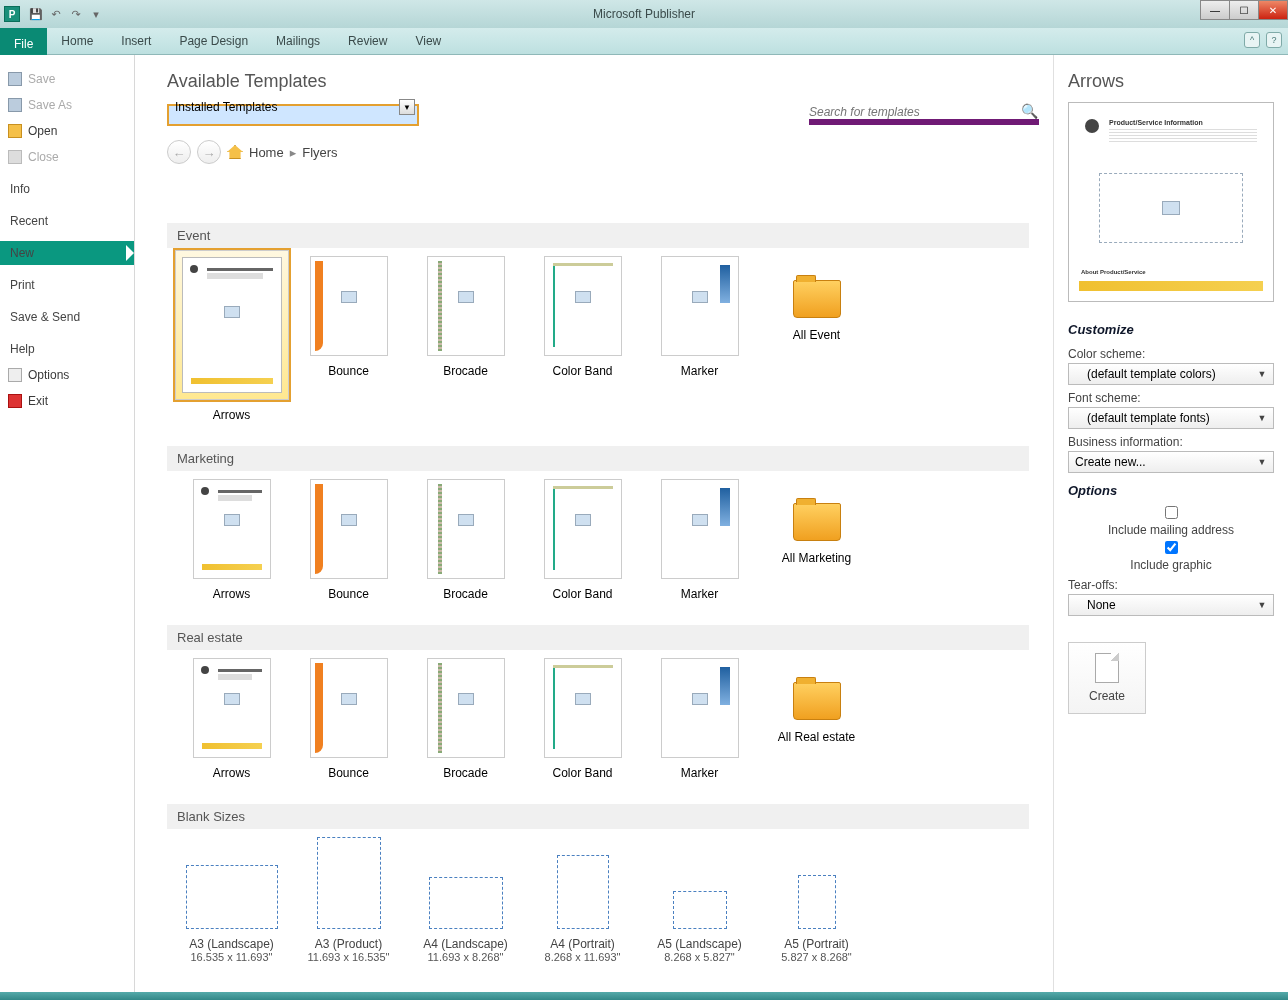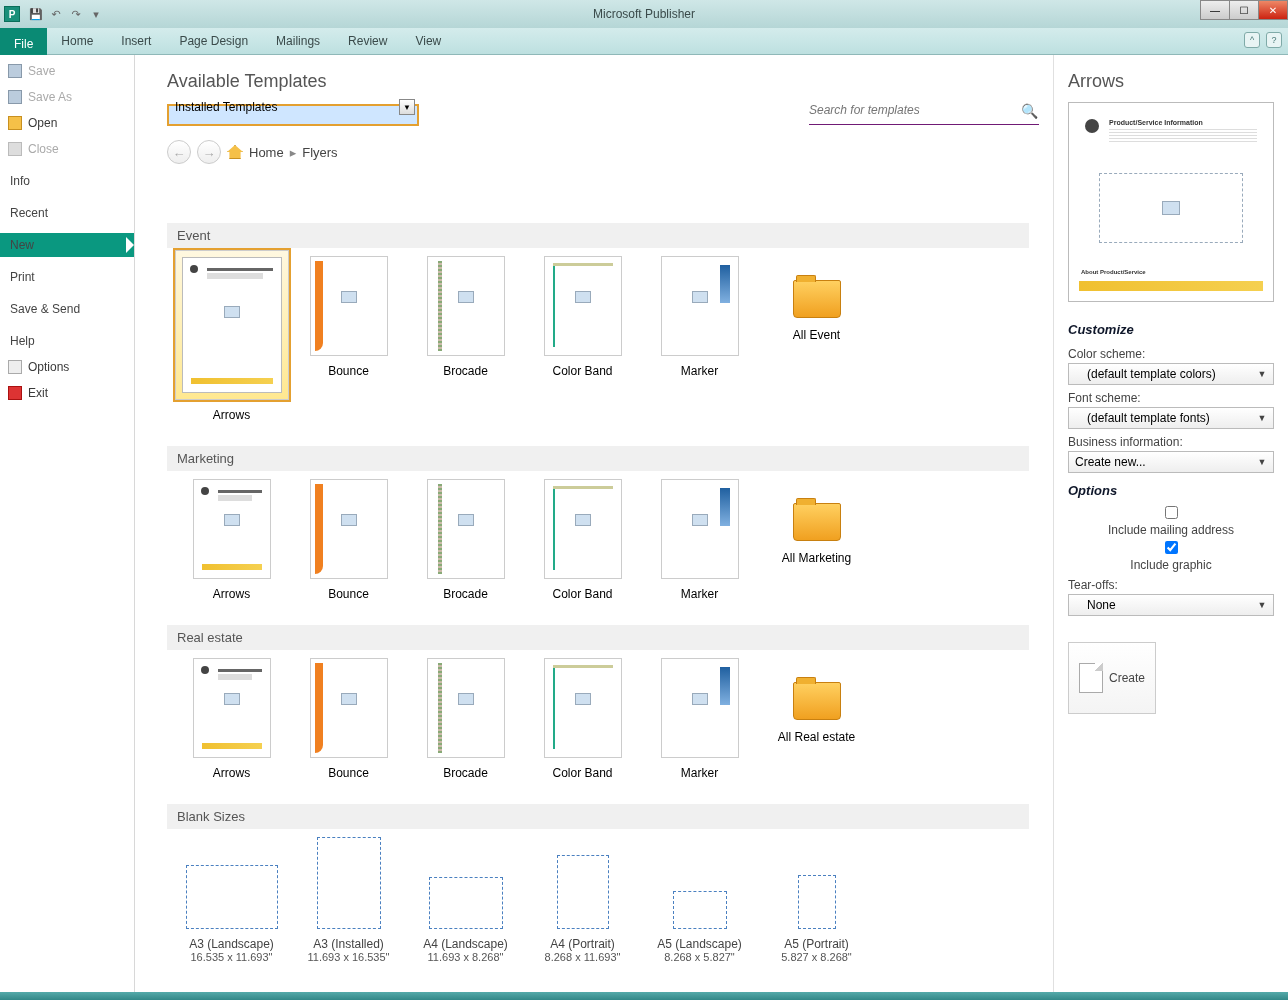--- a/index.html
+++ b/index.html
@@ -16,42 +16,42 @@
 .winbtn.close { background: linear-gradient(#e86,#c21); color: #fff; }
 
 
 .ribbon { height: 27px; background: linear-gradient(#d4ecec,#bde0e0); border-bottom: 1px solid #8fb8b8; display: flex; align-items: stretch; position: relative; }
 .file-tab { background: #0a8a74; color: #fff; padding: 16px 14px; display: flex; align-items: center; font-size: 12px; }
 .rtab { padding: 0 14px; display: flex; align-items: center; color: #3a4a4a; font-size: 12px; }
 .rib-right { position: absolute; right: 6px; top: 4px; display: flex; gap: 6px; }
 .rib-right span { width: 16px; height: 16px; border: 1px solid #7faaa8; border-radius: 3px; background: #e8f4f4; display: inline-flex; align-items: center; justify-content: center; color: #4a7a78; font-size: 9px; }
 
 
-.sidebar { position: absolute; left: 0; top: 55px; bottom: 8px; width: 135px; background: #fff; border-right: 1px solid #d8d8d8; padding-top: 4px; }
+.sidebar { position: absolute; left: 0; top: 55px; bottom: 8px; width: 135px; background: #fff; border-right: 1px solid #d8d8d8; padding-top: 12px; }
 .sb-item { padding: 5px 10px 5px 28px; color: #3a3a3a; font-size: 12px; position: relative; margin-bottom: 2px; }
 .sb-item.dis { color: #aaa; }
 .sb-item.sel { background: #0a9880; color: #fff; position: relative; }
 .sb-item.sel::after { content: ""; position: absolute; right: -8px; top: 50%; transform: translateY(-50%); border: 8px solid transparent; border-left-color: #fff; }
 .sb-item.hdr { padding-left: 10px; font-weight: normal; color: #444; margin-top: 8px; }
 .sb-ic { position: absolute; left: 8px; top: 50%; transform: translateY(-50%); width: 14px; height: 14px; }
 .ic-save { background: #bcd; border: 1px solid #89a; }
 .ic-open { background: #f5c048; border: 1px solid #c89020; }
 .ic-close { background: #ddd; border: 1px solid #bbb; }
 .ic-opt { background: #eee; border: 1px solid #aaa; }
 .ic-exit { background: #d33; border: 1px solid #a11; }
 
 
 .main { position: absolute; left: 135px; top: 55px; right: 0; bottom: 8px; background: #fff; display: flex; }
 .center { flex: 1; padding: 16px 14px 0 32px; overflow: hidden; position: relative; }
 .h-title { font-size: 18px; color: #555; margin-bottom: 12px; }
 
 .combo { width: 252px; height: 22px; border: 2px solid #e4a030; background: #cfe6ff; display: flex; align-items: center; justify-content: space-between; padding: 0 2px 16px 6px; font-size: 12px; }
 .combo .arr { width: 16px; height: 16px; border: 1px solid #888; background: linear-gradient(#fff,#ddd); display: flex; align-items: center; justify-content: center; font-size: 8px; }
 
-.search { position: absolute; right: 14px; top: 48px; width: 230px; height: 22px; border-bottom: 1px solid #701a75; display: flex; align-items: flex-start; }
+.search { position: absolute; right: 14px; top: 48px; width: 230px; height: 22px; border-bottom: 6px solid #701a75; display: flex; align-items: flex-end; }
 .search input { border: none; outline: none; flex: 1; font-size: 12px; color: #888; font-style: italic; background: transparent; }
 .search .mag { color: #2a6fb0; font-size: 14px; }
 
 .nav { margin-top: 14px; display: flex; align-items: center; gap: 6px; font-size: 13px; color: #444; }
 .navbtn { width: 24px; height: 24px; border: 1px solid #ccc; border-radius: 12px; background: linear-gradient(#fff,#eee); display: inline-flex; align-items: center; justify-content: center; color: #aaa; }
 .home-ic { width: 16px; height: 14px; background: #f5c048; border: 1px solid #c89020; clip-path: polygon(50% 0,100% 50%,85% 50%,85% 100%,15% 100%,15% 50%,0 50%); }
 .nav-sep { color: #888; }
 
 .scroll { position: absolute; left: 32px; right: 24px; top: 168px; bottom: 0; overflow-y: auto; }
 .scroll::-webkit-scrollbar { width: 16px; }
@@ -106,21 +106,21 @@
 .big-preview .bt { position: absolute; left: 12px; bottom: 26px; font-size: 6px; color: #333; font-weight: bold; }
 .big-preview .bar { position: absolute; left: 10px; right: 10px; bottom: 10px; height: 10px; background: linear-gradient(90deg,#f0c030,#f5d050); }
 
 .sect-h { font-size: 13px; font-weight: bold; color: #0f172a; margin: 6px 0 4px; font-style: italic; }
 .olbl { font-size: 12px; color: #444; margin-top: 6px; }
 .dropdown { border: 1px solid #bbb; height: 22px; display: flex; align-items: center; justify-content: space-between; padding: 0 4px 0 18px; font-size: 12px; background: linear-gradient(#fff,#eee); margin-top: 2px; }
 .dropdown .dar { width: 14px; text-align: center; color: #444; font-size: 9px; }
 .chk { display: flex; align-items: center; gap: 4px; font-size: 12px; color: #444; margin-top: 4px; flex-direction: column; }
 .chk input { width: 13px; height: 13px; }
 
-.create-btn { width: 88px; height: 72px; border: 1px solid #ccc; background: linear-gradient(#fff,#f4f4f4); display: flex; flex-direction: row; align-items: center; justify-content: center; gap: 6px; margin-top: 26px; font-size: 12px; color: #444; }
+.create-btn { width: 78px; height: 72px; border: 1px solid #ccc; background: linear-gradient(#fff,#f4f4f4); display: flex; flex-direction: column; align-items: center; justify-content: center; gap: 6px; margin-top: 26px; font-size: 12px; color: #444; }
 .create-btn .pg { width: 24px; height: 30px; border: 1px solid #aaa; background: #fff; position: relative; }
 .create-btn .pg::after { content: ""; position: absolute; right: -1px; top: -1px; width: 8px; height: 8px; background: linear-gradient(135deg,#fff 50%,#ccc 50%); }
 
 .taskbar { position: absolute; left: 0; right: 0; bottom: 0; height: 8px; background: linear-gradient(#5aa,#388); }
 </style>
 </head>
 <body>
 
 <div class="titlebar">
   <div class="p-icon">P</div>
@@ -346,21 +346,21 @@
 
       <div class="section-hdr">Blank Sizes</div>
       <div class="row" style="align-items:flex-end;">
         <div class="tpl">
             <div class="blank bw-land"></div>
             <div class="blk-lbl">A3 (Landscape)</div>
             <div class="blk-dim">16.535 x 11.693"</div>
           </div>
         <div class="tpl">
             <div class="blank bw-port"></div>
-            <div class="blk-lbl">A3 (Installed)</div>
+            <div class="blk-lbl">A3 (Product)</div>
             <div class="blk-dim">11.693 x 16.535"</div>
           </div>
         <div class="tpl">
             <div class="blank bw-land-m"></div>
             <div class="blk-lbl">A4 (Landscape)</div>
             <div class="blk-dim">11.693 x 8.268"</div>
           </div>
         <div class="tpl">
             <div class="blank bw-port-m"></div>
             <div class="blk-lbl">A4 (Portrait)</div>

